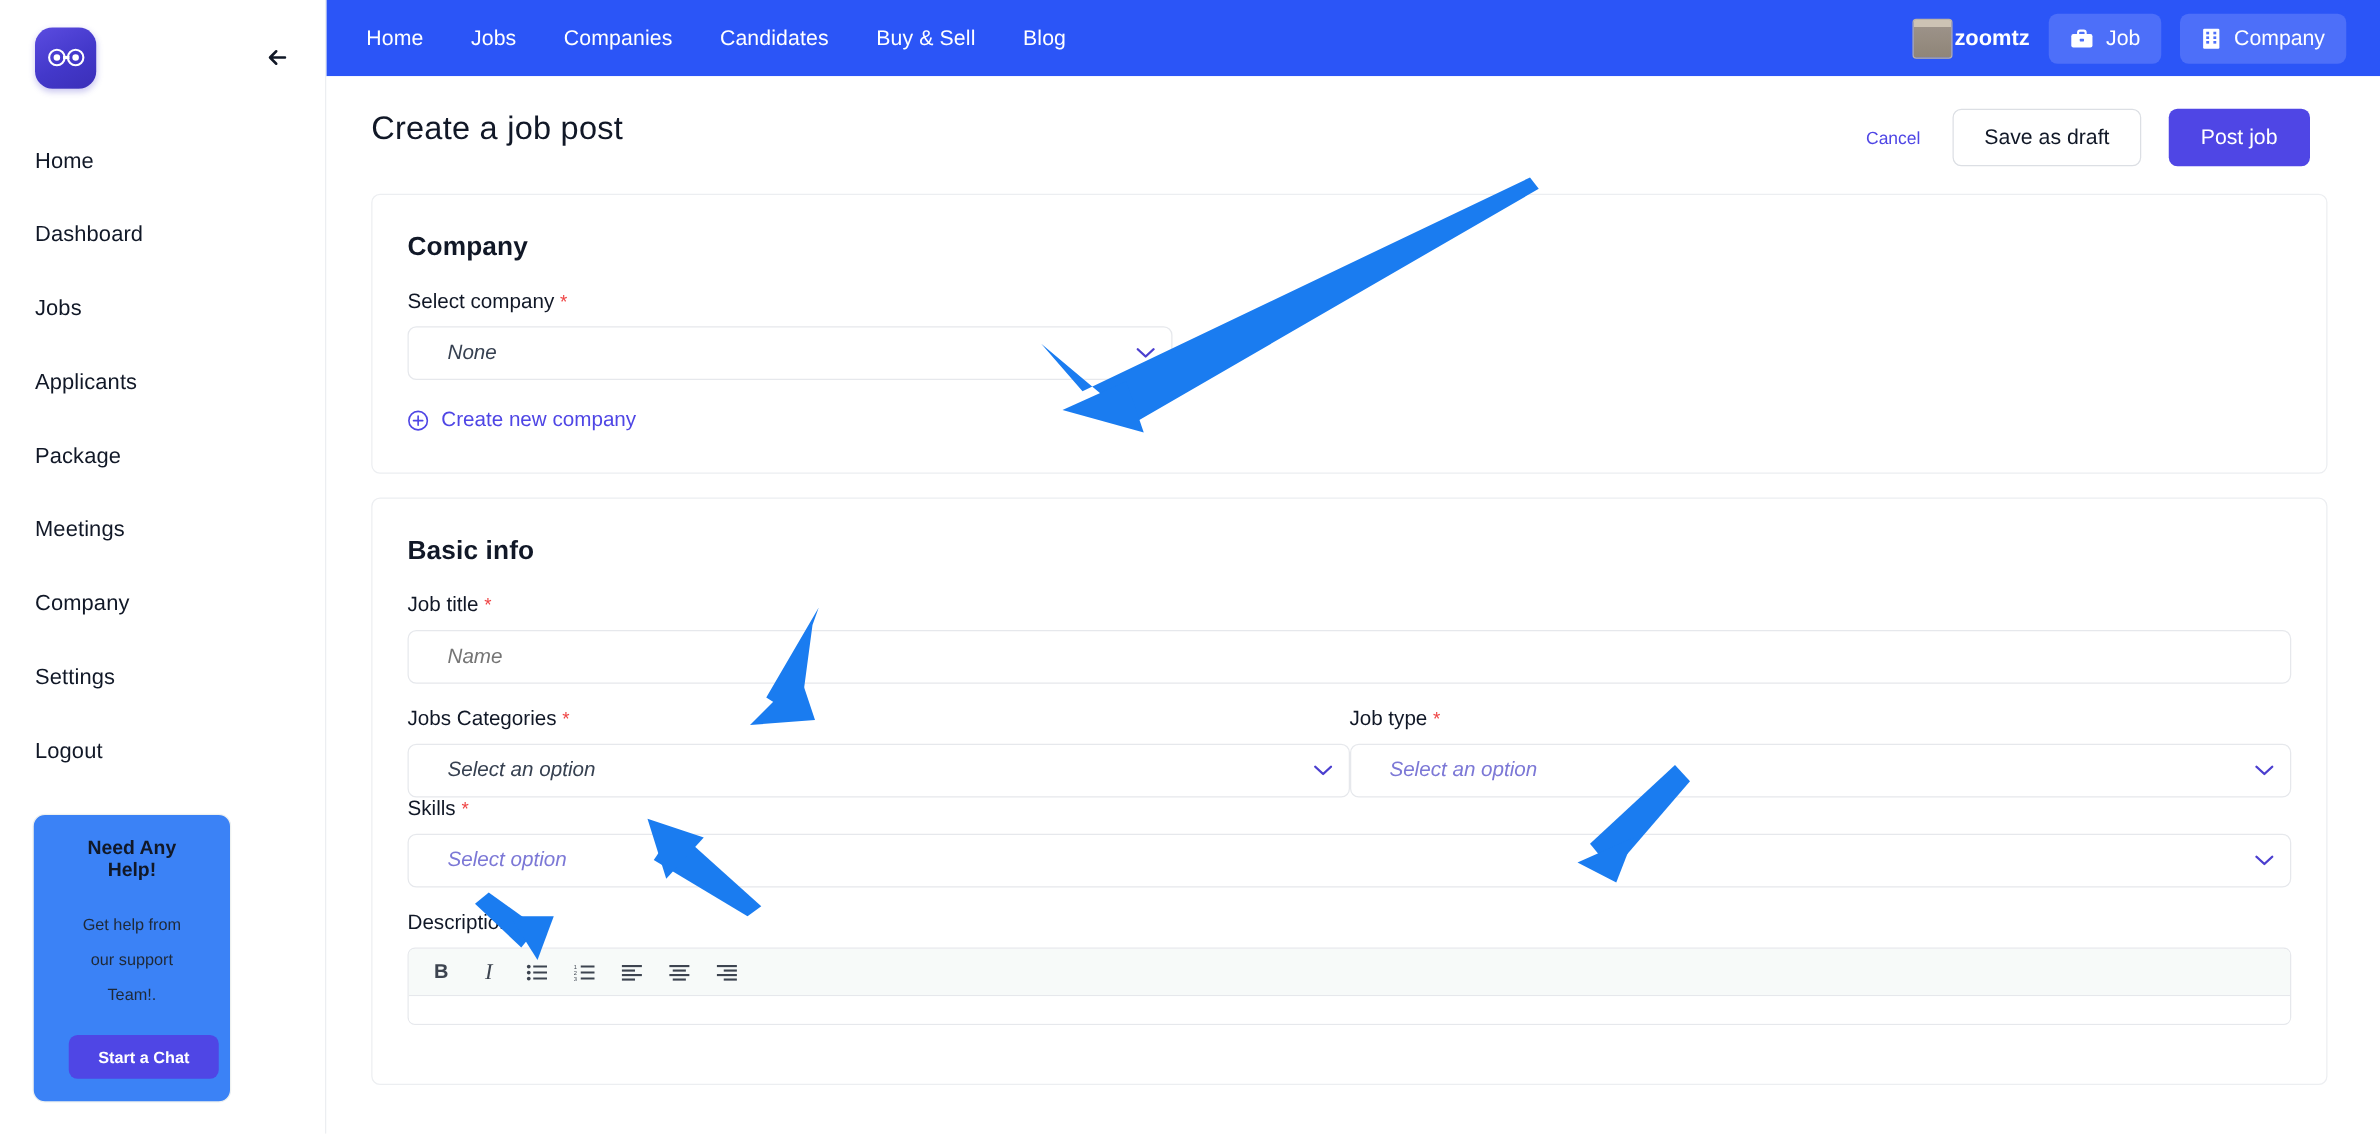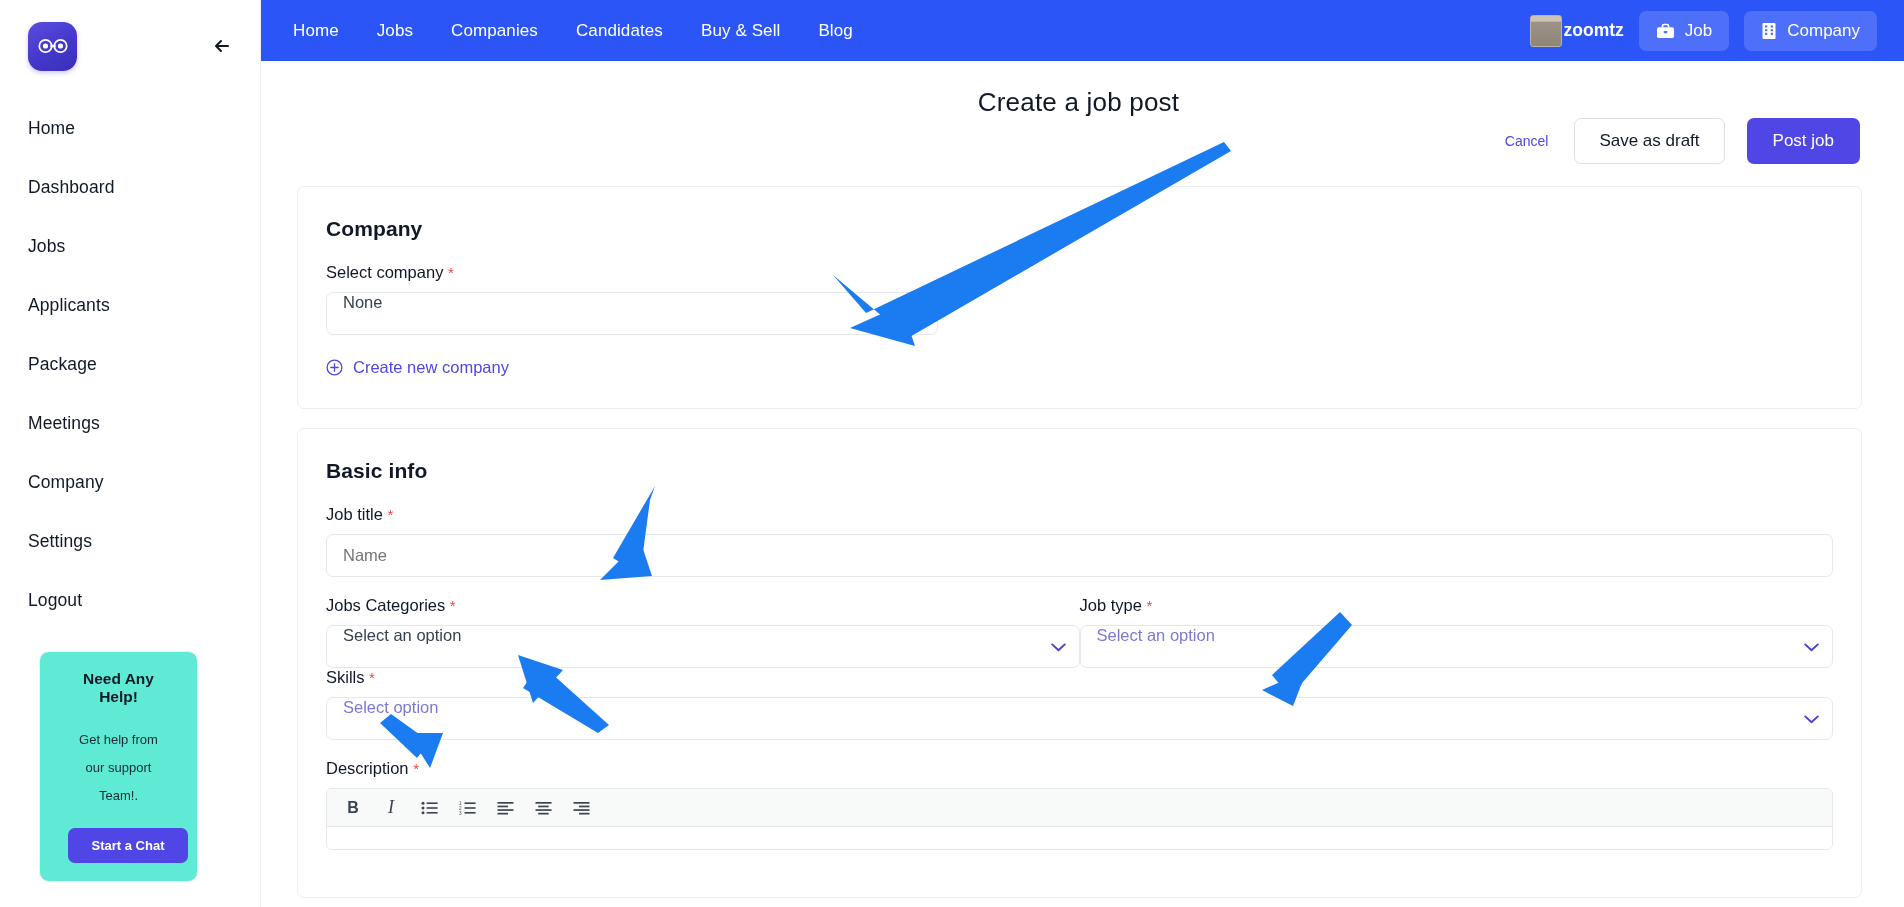--- a/index.html
+++ b/index.html
@@ -36,23 +36,23 @@
   }
   .nav { margin-top: 34px; }
   .nav-item {
     display: block; padding: 8px 28px;
     font-size: 17.5px; color: #111827; line-height: 28px;
     letter-spacing: .1px; cursor: pointer; text-decoration: none;
     margin-bottom: 15px;
   }
 
   .help-card {
-    position: absolute; left: 39px; bottom: 25px;
+    position: absolute; left: 26px; bottom: 25px;
     width: 159px; border-radius: 10px;
-    background: #5eead4; border: 1px solid #eef1f0;
+    background: #3b82f6; border: 1px solid #eef1f0;
     padding: 18px 28px 18px;
     text-align: center;
   }
   .help-title { font-size: 15.5px; font-weight: bold; color: #111827; margin-bottom: 14px; }
   .help-text { font-size: 13px; color: #1f2937; line-height: 28px; margin-bottom: 18px; margin-top: 20px; }
   .help-btn {
     display: block; width: 120px; margin: 0 auto;
     background: #4f46e5; color: #fff; border: none; border-radius: 7px;
     padding: 10px 0; font-size: 13px; font-weight: bold;
     font-family: "Liberation Sans", sans-serif; cursor: pointer;
@@ -86,24 +86,23 @@
     background: #4d6ff9; color: #fff;
     border: none; border-radius: 7px;
     padding: 10px 17px; font-size: 17px;
     font-family: "Liberation Sans", sans-serif; cursor: pointer;
     white-space: nowrap;
   }
 
   .content { flex: 1; overflow: hidden; background: #ffffff; }
 
   .page-head {
-    display: flex; align-items: center;
-    padding: 26px 44px 22px 297px;
+    display: flex; align-items: flex-start;
+    padding: 26px 56px 22px 297px;
     margin-left: -261px;
-    flex-direction: column;
   }
   .page-title { font-size: 26px; color: #111827; font-weight: normal; letter-spacing: .2px;}
   .head-actions { margin-left: auto; display: flex; align-items: center; gap: 22px; }
   .link-btn {
     background: none; border: none; color: #4f46e5; font-size: 14px;
     font-family: "Liberation Sans", sans-serif; cursor: pointer; padding: 6px 4px;
   }
   .ghost-btn {
     background: #fff; border: 1px solid #dcdfe4; border-radius: 7px;
     color: #111827; font-size: 17px; padding: 12px 24px;
@@ -126,25 +125,26 @@
   .field { margin-bottom: 19px; }
   .flabel { font-size: 16.5px; color: #111827; display: block; margin-bottom: 10px; }
   .req { color: #ef4444; font-size: 15px; }
 
   .control {
     position: relative; width: 100%;
   }
   .input, .select {
     width: 100%; height: 43px;
     border: 1px solid #e6e8ec; border-radius: 7px;
-    background: #fff; padding: 0 16px;
+    background: #fff; padding: 0 31px;
     font-size: 16.5px; color: #111827;
     font-family: "Liberation Sans", sans-serif;
-    display: flex; 
+    display: flex; align-items: center;
     outline: none;
+    font-style: italic;
   }
   .input.placeholder { color: #7c78d6; }
   .select { padding-right: 40px; cursor: pointer; }
   .select .ph-indigo { color: #7c78d6; }
   .select .ph-dark { color: #374151; }
   .chev {
     position: absolute; right: 14px; top: 50%;
     transform: translateY(-50%); pointer-events: none;
     color: #4b3fcf;
   }

